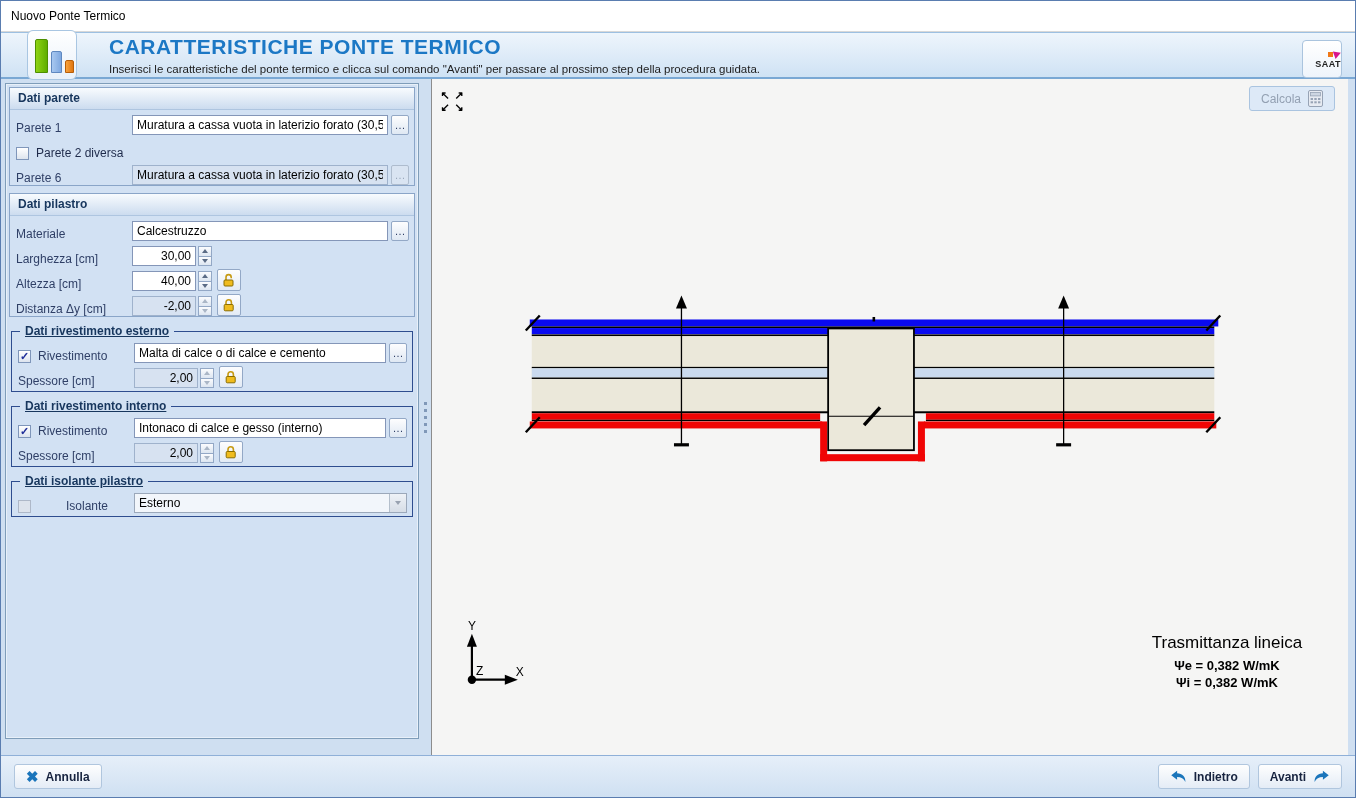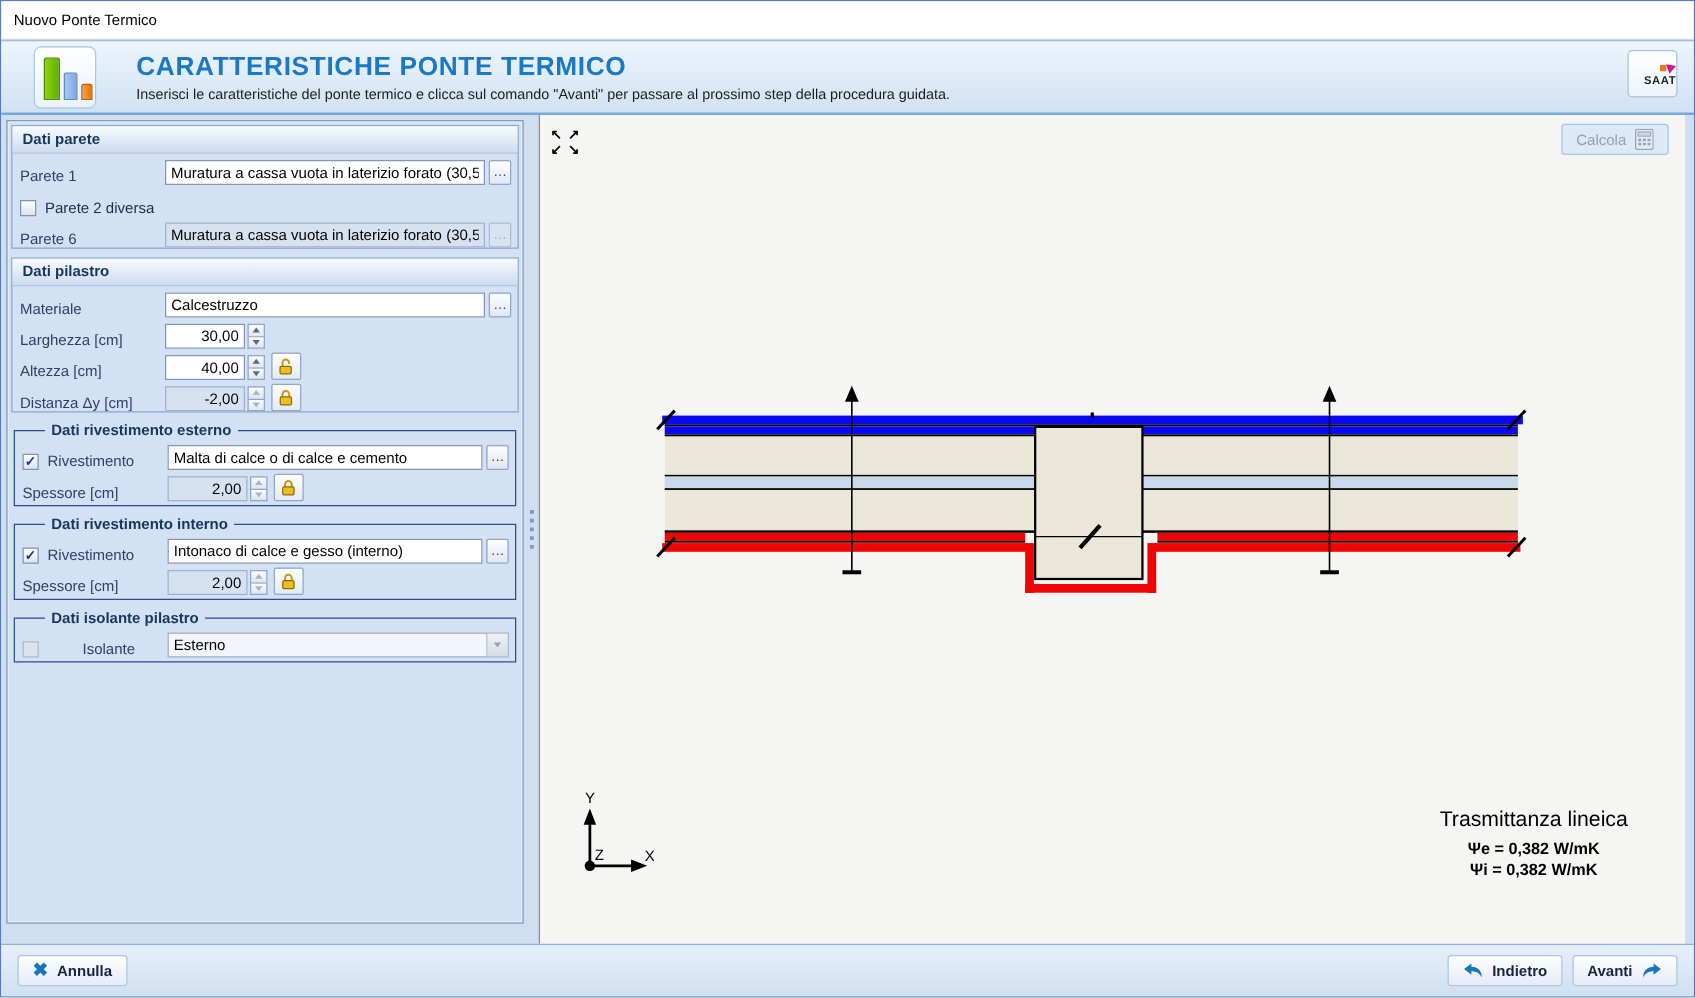--- a/index.html
+++ b/index.html
@@ -19,21 +19,21 @@
   }
   
   .titlebar {
     height:31px; background:#ffffff; color:#000;
     display:flex; align-items:center; padding-left:10px;
     border-bottom:1px solid #d8d8d8;
     flex:0 0 auto;
   }
   
   .header {
-    height:60px; flex:0 0 auto;
+    height:47px; flex:0 0 auto;
     background:linear-gradient(#eef5fc,#cfe2f4);
     border-top:1px solid #9dc0e2;
     border-bottom:2px solid #7aa8d4;
     display:flex; align-items:center; padding:0 10px 0 26px;
     position:relative;
   }
   .app-icon {
     width:50px; height:50px; background:linear-gradient(#ffffff,#e9f1fa);
     border:1px solid #a9c6e2; border-radius:6px; position:relative; flex:0 0 auto;
   }
@@ -95,21 +95,21 @@
     background:linear-gradient(#fdfdfe,#e3ebf5); border:1px solid #93a8c6; border-radius:2px;
     display:flex; align-items:center; justify-content:center; cursor:pointer;
   }
   .cbx {
     width:13px; height:13px; border:1px solid #7f96ba; background:linear-gradient(#fff,#dde4ee);
     display:inline-flex; align-items:center; justify-content:center;
     font-size:11px; font-weight:bold; color:#21309a; margin-right:7px; flex:0 0 auto; cursor:pointer;
   }
   .cbx.dis { background:#dde3ec; border-color:#aeb8c8; }
   fieldset.grp { border:1px solid #2e4d8f; margin:2px 2px 7px 2px; padding:0 0 3px 0; background:#d2e1f3; }
-  fieldset.grp legend { margin-left:24px; padding:0 5px; font-weight:bold; color:#17365d; }
+  fieldset.grp legend { margin-left:8px; padding:0 5px; font-weight:bold; color:#17365d;text-decoration:underline; }
   .combo { flex:1 1 auto; height:20px; display:flex; border:1px solid #9ba8ba; background:#f2f6fb; }
   .combo .cval { flex:1; padding:2px 4px; color:#000; }
   .combo .cbtn { width:17px; background:linear-gradient(#eef2f7,#d6dde6); border-left:1px solid #b4bfcc; display:flex; align-items:center; justify-content:center; }
   .combo .cbtn .tri-dn { border-top-color:#98a2b0; }
   
   .splitter { width:12px; flex:0 0 auto; display:flex; align-items:center; justify-content:center; cursor:col-resize; }
   .grip { display:flex; flex-direction:column; gap:4px; }
   .grip i { width:3px; height:3px; background:#8098b8; display:block; }
   
   .canvas {

